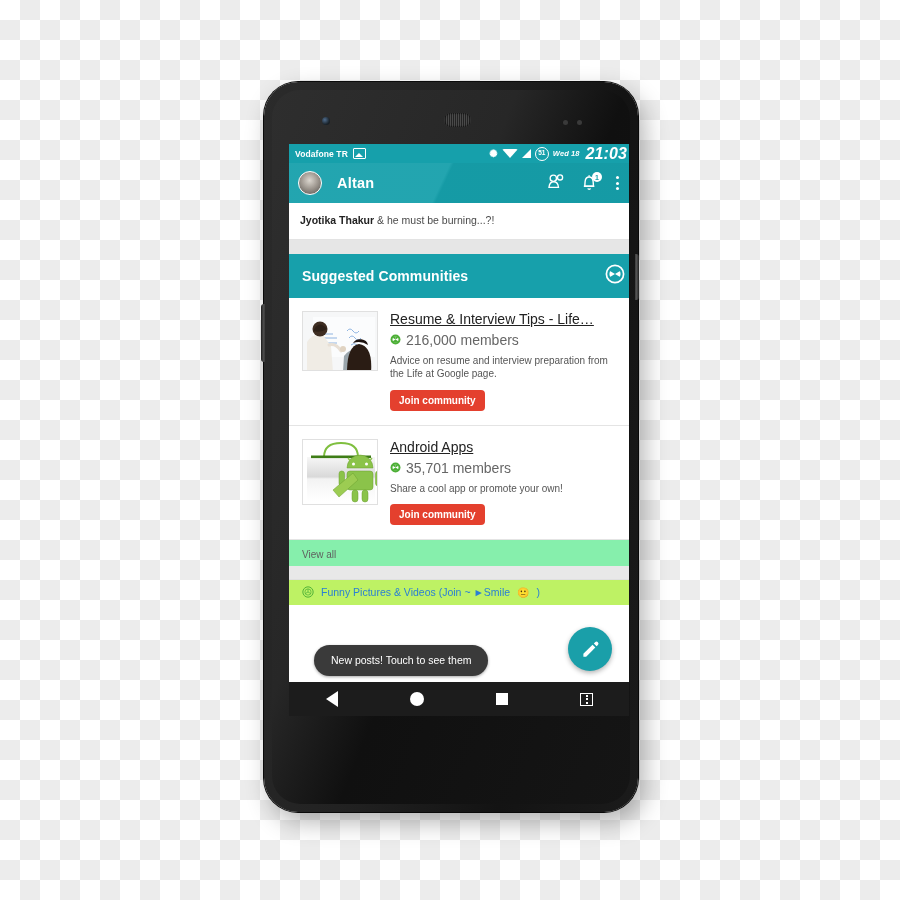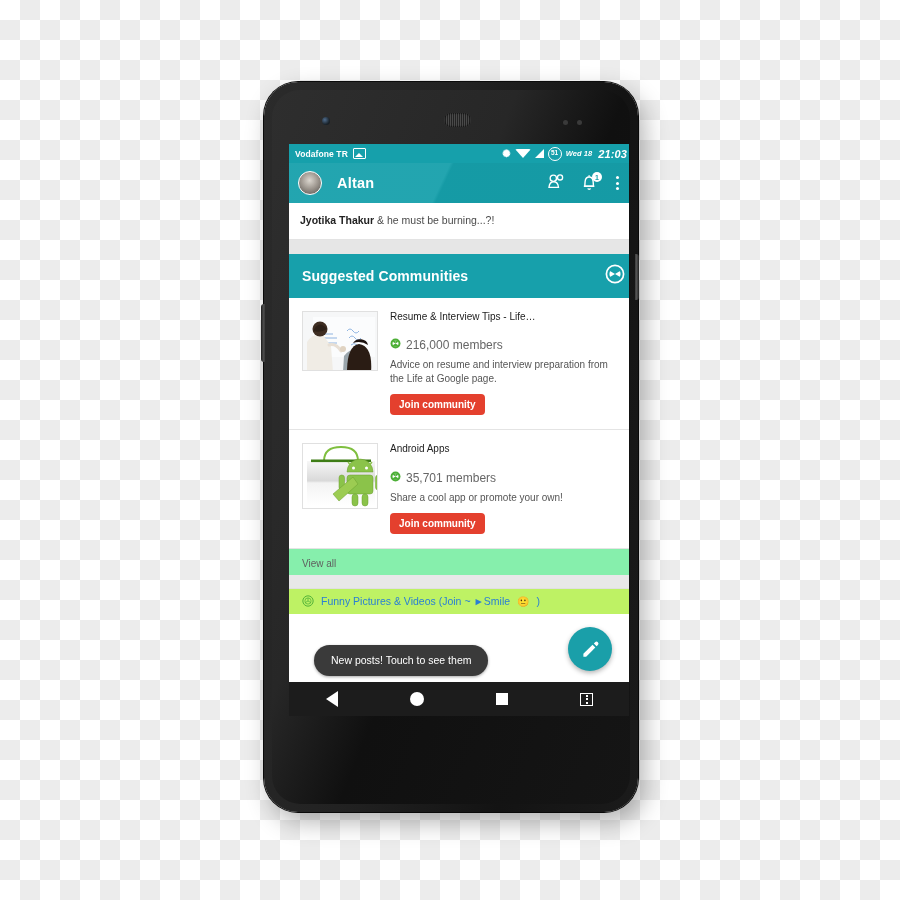--- a/index.html
+++ b/index.html
@@ -164,21 +164,21 @@
     border: 1.3px solid #fff;
     color: #fff;
     font-size: 6.5px;
     font-weight: bold;
     display: flex;
     align-items: center;
     justify-content: center;
     line-height: 1;
   }
   .clock-day { font-size: 7.5px; font-style: italic; font-weight: bold; }
-  .clock-time { font-size: 11px; font-style: italic; font-weight: bold; margin-left: 2px; }
+  .clock-time { font-size: 16px; font-style: italic; font-weight: bold; margin-left: 2px; }
 
   
   .action-bar {
     height: 40px;
     background: #16a0ab;
     display: flex;
     align-items: center;
     padding: 0 8px 0 9px;
     position: relative;
   }
@@ -266,33 +266,34 @@
     flex: none;
     margin-right: 12px;
     border: 1px solid #e0e0e0;
     box-sizing: border-box;
     overflow: hidden;
     background: #f2f2f2;
   }
   .card-thumb.tall { height: 66px; }
   .card-body { flex: 1; min-width: 0; }
   .card-title {
-    font-size: 10px;
+    font-size: 14px;
     color: #222222;
     line-height: 1.15;
     white-space: nowrap;
     overflow: hidden;
     text-overflow: clip;
+    text-decoration: underline;
   }
   .card-members {
     display: flex;
-    align-items: flex-start;
+    align-items: center;
     gap: 5px;
-    margin-top: 16px;
-    font-size: 12px;
+    margin-top: 5px;
+    font-size: 14px;
     color: #666666;
   }
   .members-icon { width: 11px; height: 11px; flex: none; }
   .card-desc {
     margin-top: 6px;
     font-size: 10px;
     color: #555555;
     line-height: 1.35;
   }
   .join-btn {

